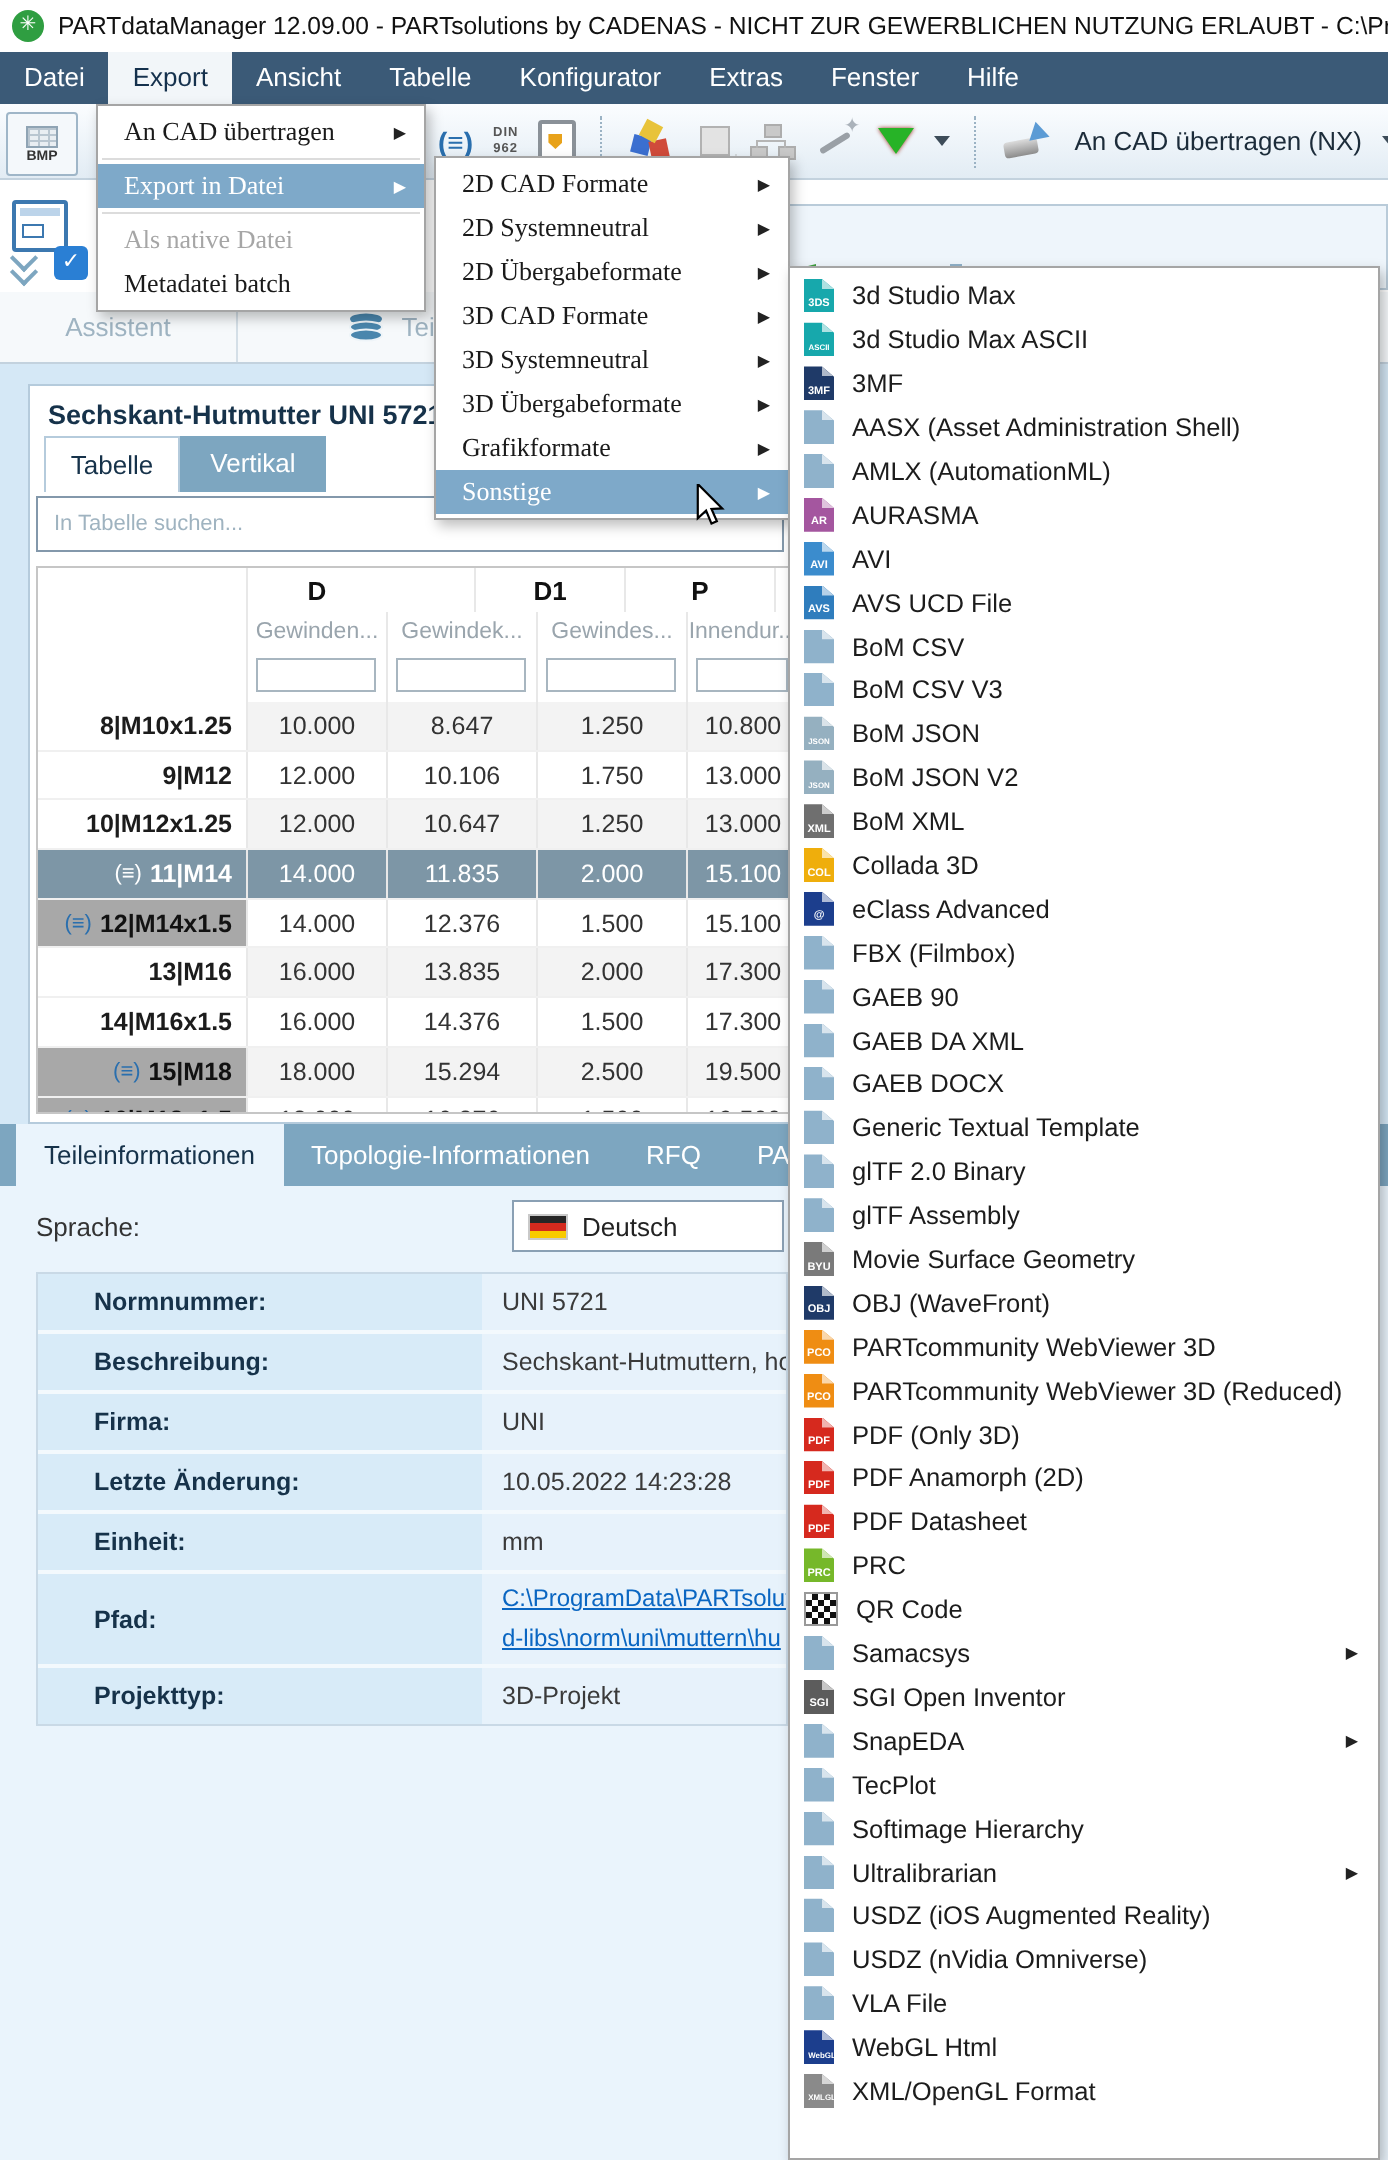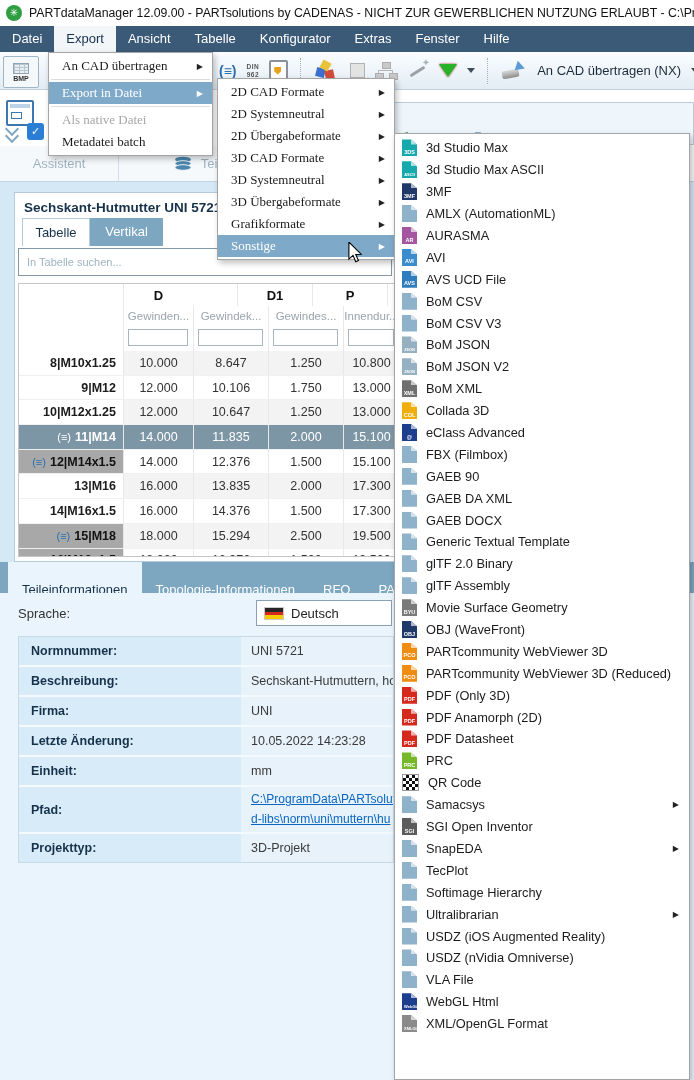--- a/index.html
+++ b/index.html
@@ -100,30 +100,30 @@
   .namec{display:flex;align-items:center;justify-content:flex-end;padding-right:7px;font-size:12.5px;font-weight:bold;color:#1c1c1c;gap:4px;}
   .valc{display:flex;align-items:center;justify-content:center;font-size:12.5px;color:#333;}
   .marker{color:#2a6fae;font-weight:normal;font-size:11px;}
   .trow.shade .valc{background:#f3f3f3;}
   .trow.grayname .namec{background:#a8a8a8;color:#111;}
   .trow.sel .valc,.trow.sel .namec{background:#7d96a6;color:#fff;}
   .trow.sel .marker{color:#fff;}
 
   
   .btabbar{left:0;top:562px;width:694px;height:31px;background:#7da6c0;display:flex;padding-left:8px;box-sizing:border-box;}
-  .btab{padding:12px 14px;line-height:31px;font-size:13px;color:#fff;white-space:nowrap;}
+  .btab{padding:0 14px;line-height:31px;font-size:13px;color:#fff;white-space:nowrap;}
   .btab.active{background:#eaf4fc;color:#16324a;}
   .bottombg{left:0;top:593px;width:694px;height:487px;background:#eaf4fc;}
   .langlab{left:18px;top:606px;font-size:13px;color:#333;}
   .langsel{left:256px;top:600px;width:136px;height:26px;background:#fff;border:1px solid #8aa0b4;box-sizing:border-box;display:flex;align-items:center;gap:7px;padding-left:7px;font-size:13px;color:#222;}
   .deflag{width:18px;height:11px;background:linear-gradient(#262626 33%,#d42a1e 33% 66%,#f8ca00 66%);border:1px solid #c9c9c9;flex:none;}
   .infotable{left:18px;top:636px;width:376px;border:1px solid #c9d9e6;background:#e7f2fb;box-sizing:border-box;}
   .irow{display:flex;border-bottom:2px solid #f3f9fd;}
   .irow:last-child{border-bottom:none;}
-  .ilab{width:222px;flex:none;background:#d8ebf8;display:flex;align-items:center;padding-left:12px;font-size:12.5px;font-weight:bold;color:#16324a;box-sizing:border-box;}
+  .ilab{width:222px;flex:none;background:#d8ebf8;display:flex;align-items:center;padding-left:28px;font-size:12.5px;font-weight:bold;color:#16324a;box-sizing:border-box;}
   .ival{flex:1;background:#e7f2fb;display:flex;align-items:center;padding-left:10px;font-size:12.5px;color:#3a3a3a;box-sizing:border-box;overflow:hidden;white-space:nowrap;}
   .ival a{color:#0a66c2;text-decoration:underline;font-size:12px;line-height:1.6;}
   .ih28{height:28px;} .ih45{height:45px;}
 
   
   .popup{position:absolute;background:#fff;border:1px solid #a5a5a5;box-shadow:2px 3px 6px rgba(0,0,0,.25);box-sizing:border-box;}
   .exportmenu{left:48px;top:52px;width:165px;padding:2px 0;z-index:30;}
   .subm{left:217px;top:78px;width:178px;padding:2px 0;z-index:31;}
   .mitem{height:22px;display:flex;align-items:center;padding:0 9px 0 13px;font-size:13px;color:#1a1a1a;white-space:nowrap;font-family:Liberation Serif, serif;}
   .mitem .marr{margin-left:auto;font-size:8px;color:#222;}
@@ -463,20 +463,26 @@
       <div class="fitem">
         <span class="ficon" style="background: rgb(31, 58, 104);">
           <span class="fbadge">3MF</span>
         </span>
         <span class="flab">3MF</span>
       </div>
       <div class="fitem">
         <span class="ficon" style="background: rgb(143, 178, 203);">
           <span class="fbadge"></span>
         </span>
+        <span class="flab">AASX (Asset Administration Shell)</span>
+      </div>
+      <div class="fitem">
+        <span class="ficon" style="background: rgb(143, 178, 203);">
+          <span class="fbadge"></span>
+        </span>
         <span class="flab">AMLX (AutomationML)</span>
       </div>
       <div class="fitem">
         <span class="ficon" style="background: rgb(164, 86, 159);">
           <span class="fbadge">AR</span>
         </span>
         <span class="flab">AURASMA</span>
       </div>
       <div class="fitem">
         <span class="ficon" style="background: rgb(59, 140, 205);">

